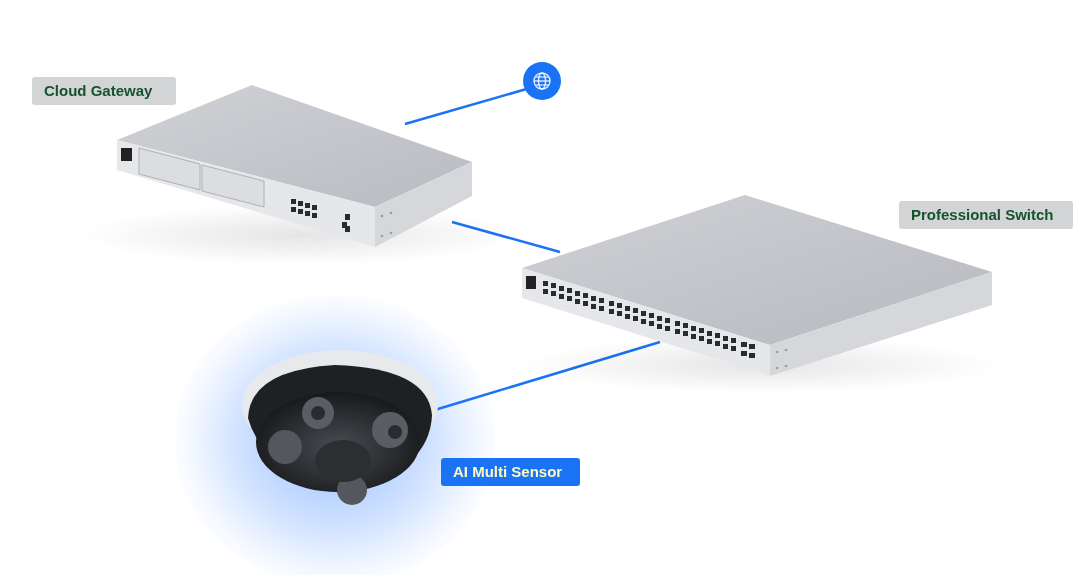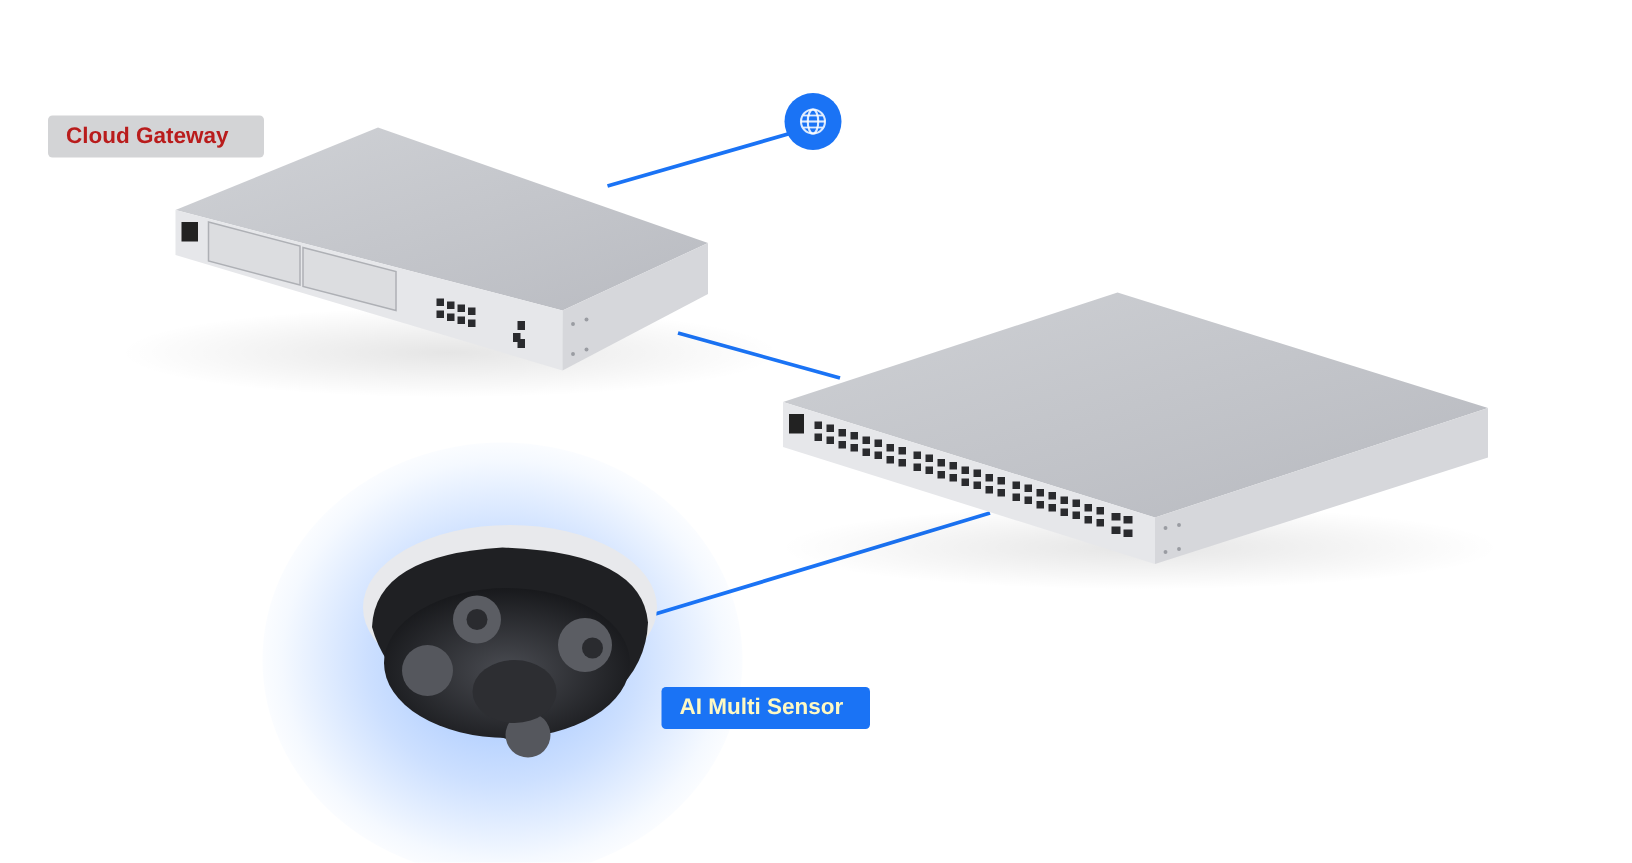--- a/index.html
+++ b/index.html
@@ -7,21 +7,21 @@
     width: 1088px; height: 575px; overflow: hidden; position: relative;
     background: #ffffff;
     font-family: "Liberation Sans", sans-serif;
   }
   .stage { position: absolute; left: 0; top: 0; width: 1088px; height: 575px; }
   .label {
     position: absolute; height: 28px; line-height: 28px; padding: 0 12px;
     border-radius: 3px; font-size: 15px; font-weight: bold;
     white-space: nowrap; box-sizing: border-box;
   }
-  .label.gray { background: #d3d4d6; color: #b91c1c; }
+  .label.gray { background: #d3d4d6; color: #14532d; }
   .label.blue { background: #1a73f5; color: #fef9c3; }
   .globe {
     position: absolute; left: 523px; top: 62px; width: 38px; height: 38px;
     border-radius: 50%; background: #1a73f5;
     display: flex; align-items: center; justify-content: center;
   }
   .glow {
     position: absolute; left: 175px; top: 295px; width: 320px; height: 290px;
     border-radius: 50%;
     background: radial-gradient(ellipse at center, rgba(70,140,255,0.55) 0%, rgba(110,165,255,0.35) 40%, rgba(170,205,255,0.12) 65%, rgba(255,255,255,0) 75%);
@@ -191,15 +191,16 @@
     <svg width="20" height="20" viewBox="0 0 20 20" style="position:static">
       <circle cx="10" cy="10" r="8" fill="none" stroke="#ffffff" stroke-width="1.4" opacity="0.85"></circle>
       <ellipse cx="10" cy="10" rx="3.5" ry="8" fill="none" stroke="#ffffff" stroke-width="1.4" opacity="0.85"></ellipse>
       <line x1="2" y1="10" x2="18" y2="10" stroke="#ffffff" stroke-width="1.4" opacity="0.85"></line>
       <line x1="3.5" y1="6" x2="16.5" y2="6" stroke="#ffffff" stroke-width="1.2" opacity="0.85"></line>
       <line x1="3.5" y1="14" x2="16.5" y2="14" stroke="#ffffff" stroke-width="1.2" opacity="0.85"></line>
     </svg>
   </div>
 
   <div class="label gray" style="left:32px; top:77px; width:144px;">Cloud Gateway</div>
+  <div class="label gray" style="left:899px; top:201px; width:174px;">Professional Switch</div>
   <div class="label blue" style="left:441px; top:458px; width:139px;">AI Multi Sensor</div>
 
 </div>
 
 </body></html>

